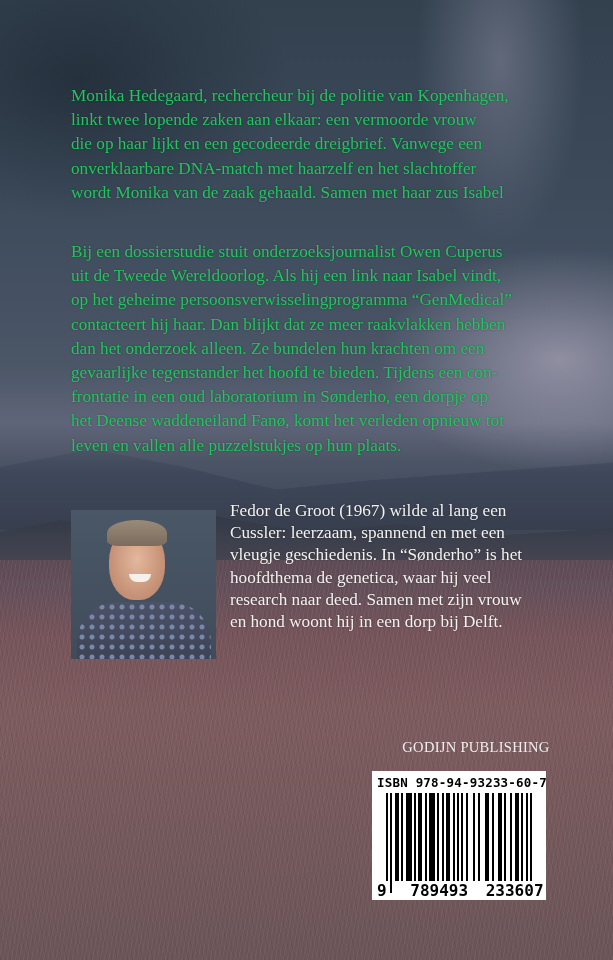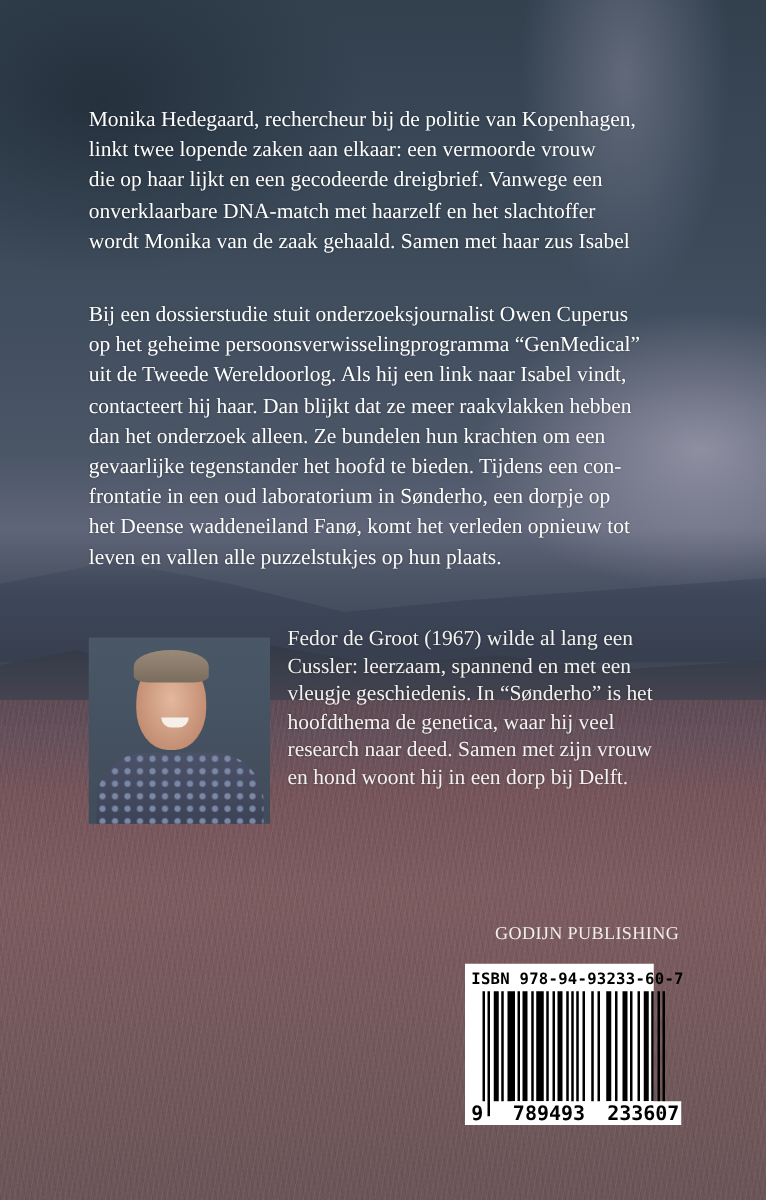--- a/index.html
+++ b/index.html
@@ -28,21 +28,21 @@
       clip-path: polygon(0 40%, 10% 25%, 20% 45%, 35% 20%, 50% 40%, 65% 30%, 80% 45%, 100% 35%, 100% 100%, 0 100%);
     }
     .grass {
       position:absolute; left:0; top:560px; width:613px; height:400px;
       background:
         repeating-linear-gradient(100deg, rgba(255,220,220,0.05) 0 1px, rgba(0,0,0,0) 1px 4px),
         repeating-linear-gradient(80deg, rgba(40,20,30,0.08) 0 1px, rgba(0,0,0,0) 1px 5px),
         linear-gradient(to bottom, rgba(140,90,95,0.35), rgba(110,85,88,0.2));
     }
     .text {
-      position:absolute; color:#ffffff;
+      position:absolute; color:#22c55e;
       font-size:17.2px; line-height:24.2px;
       text-shadow:0 0 2px rgba(0,0,0,0.35);
     }
     .p1 { left:71px; top:84px; width:500px; }
     .p2 { left:71px; top:240px; width:500px; }
     .line { display:block; white-space:nowrap; }
     .photo {
       position:absolute; left:71px; top:510px; width:145px; height:149px;
       background: linear-gradient(to bottom, #4a5766, #404c5a);
       overflow:hidden;
@@ -68,25 +68,25 @@
         radial-gradient(circle at 5px 5px, #7a88a8 2px, rgba(0,0,0,0) 3px) 0 0/10px 10px,
         linear-gradient(#4b5268, #3a3f52);
     }
     .bio {
       position:absolute; left:230px; top:500px; width:370px;
       color:#f4f2f0; 
       font-size:17.2px; line-height:22.2px;
       text-shadow:0 0 2px rgba(0,0,0,0.35);
     }
     .publisher {
-      position:absolute; left:396px; top:739px; width:160px; text-align:left;
+      position:absolute; left:396px; top:739px; width:160px; text-align:center;
       color:#f2eeee; font-size:14.5px; letter-spacing:0.3px;
     }
     .barcode-box {
-      position:absolute; left:372px; top:771px; width:151px; height:129px;
+      position:absolute; left:372px; top:771px; width:174px; height:129px;
       background:#ffffff;
     }
     .isbn-top {
       position:absolute; left:5px; top:4px; width:175px;
       font-family:"DejaVu Sans Mono", monospace; font-size:12.5px; font-weight:bold;
       letter-spacing:0.2px; color:#000; white-space:nowrap;
     }
     .bars {
       position:absolute; left:14px; top:22px; width:156px; height:100px;
       display:flex; align-items:flex-start;
@@ -111,22 +111,22 @@
 <div class="text p1">
   <span class="line">Monika Hedegaard, rechercheur bij de politie van Kopenhagen,</span>
   <span class="line">linkt twee lopende zaken aan elkaar: een vermoorde vrouw</span>
   <span class="line">die op haar lijkt en een gecodeerde dreigbrief. Vanwege een</span>
   <span class="line">onverklaarbare DNA-match met haarzelf en het slachtoffer</span>
   <span class="line">wordt Monika van de zaak gehaald. Samen met haar zus Isabel</span>
 </div>
 
 <div class="text p2">
   <span class="line">Bij een dossierstudie stuit onderzoeksjournalist Owen Cuperus</span>
+  <span class="line">uit de Tweede Wereldoorlog. Als hij een link naar Isabel vindt,</span>
   <span class="line">op het geheime persoonsverwisselingprogramma “GenMedical”</span>
-  <span class="line">uit de Tweede Wereldoorlog. Als hij een link naar Isabel vindt,</span>
   <span class="line">contacteert hij haar. Dan blijkt dat ze meer raakvlakken hebben</span>
   <span class="line">dan het onderzoek alleen. Ze bundelen hun krachten om een</span>
   <span class="line">gevaarlijke tegenstander het hoofd te bieden. Tijdens een con-</span>
   <span class="line">frontatie in een oud laboratorium in Sønderho, een dorpje op</span>
   <span class="line">het Deense waddeneiland Fanø, komt het verleden opnieuw tot</span>
   <span class="line">leven en vallen alle puzzelstukjes op hun plaats.</span>
 </div>
 
 <div class="photo" aria-label="author-portrait">
   <div class="shirt"></div>

